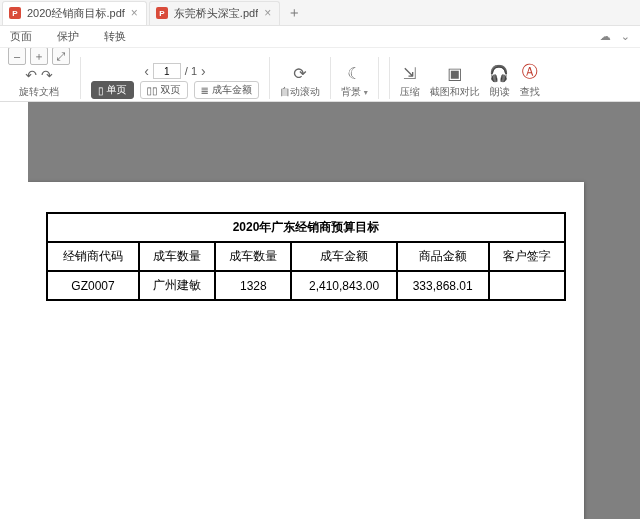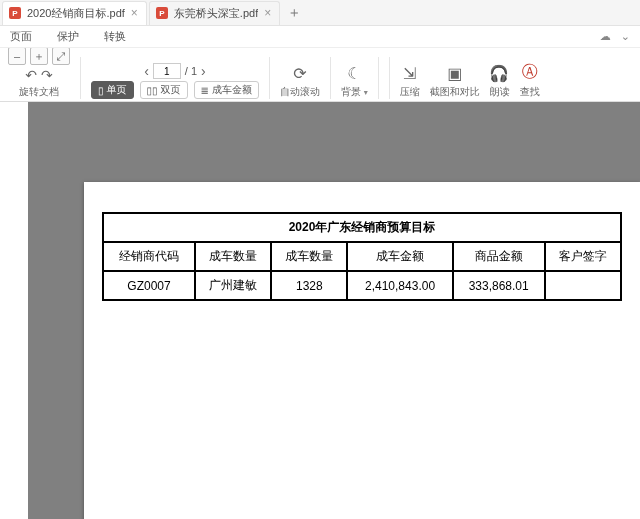--- a/index.html
+++ b/index.html
@@ -26,21 +26,21 @@
   .tool-ic.plain { border:none; background:none; width:auto; height:auto; font-size:14px; }
   .tlabel { font-size:10px; color:#666; white-space:nowrap; }
   .sep { width:1px; height:42px; background:#e5e5e5; }
   .pager { display:flex; align-items:center; gap:4px; }
   .pager input { width:28px; height:16px; font-size:10px; text-align:center; border:1px solid #ccc; }
   .pill { display:flex; align-items:center; gap:3px; border:1px solid #ccc; border-radius:3px; padding:1px 6px; font-size:10px; background:#fff;}
   .pill.dark{background:#5b5b5b;color:#fff;border-color:#5b5b5b;}
   .down{font-size:8px;color:#888;}
 
   
-  .doc-area { height: calc(519px - 26px - 22px - 54px); background:#808080; display:flex; justify-content:flex-end; overflow:auto; padding-top:80px;margin-left:28px;}
+  .doc-area { height: calc(519px - 26px - 22px - 54px); background:#808080; display:flex; justify-content:flex-start; overflow:auto; padding-top:80px;margin-left:28px;}
   .page { width:556px; height:380px; background:#fff; box-shadow:0 1px 4px rgba(0,0,0,.4); padding:30px 18px 18px; }
   table.doc { width:100%; border-collapse:collapse; }
   table.doc th, table.doc td { border:2px solid #000; padding:5px 4px; text-align:center; font-size:12px; color:#000; }
   .title-row th { font-size:15px; font-weight:bold; padding:7px 4px; }
   .hdr-row th { font-weight:normal; font-size:12px;border-radius:7px; }
   .data-row td { font-weight:normal; font-size:12px; }
   
   table.doc th:not(:first-child), table.doc td:not(:first-child){ border-left-width:2px; }
 </style>
 </head>

